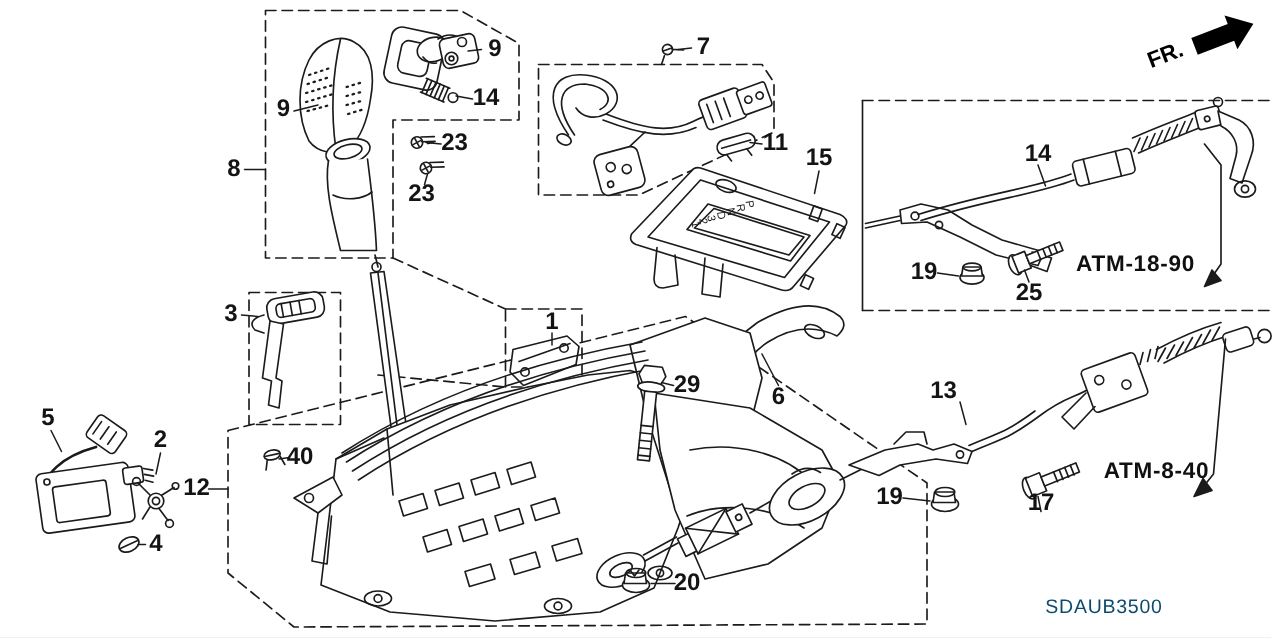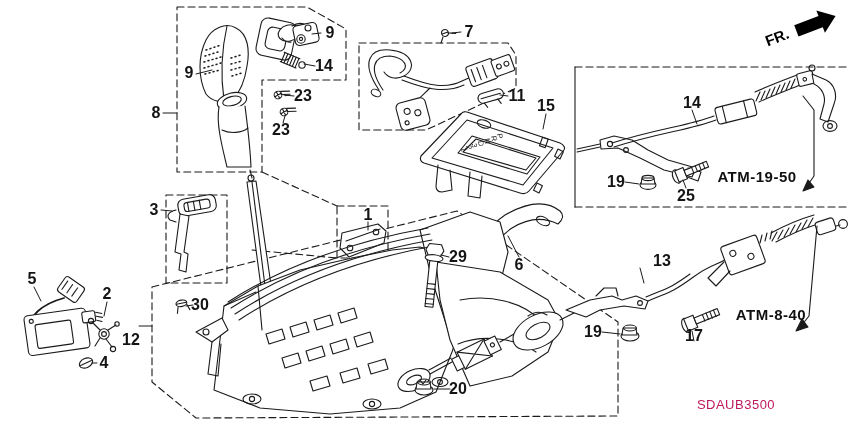--- a/index.html
+++ b/index.html
@@ -5,21 +5,21 @@
   html,body{margin:0;padding:0;background:#e8e8e8;}
   .stage{position:relative;width:850px;height:425px;background:#ffffff;overflow:hidden;
          font-family:"Liberation Sans",sans-serif;}
   .stage svg{position:absolute;left:0;top:0;}
   .callout{position:absolute;transform:translate(-50%,-50%);
            font:700 16px "Liberation Sans",sans-serif;color:#141414;
            white-space:nowrap;line-height:1;}
   .ref{position:absolute;transform:translate(-50%,-50%);
        font:700 15px "Liberation Sans",sans-serif;color:#101010;letter-spacing:.5px;white-space:nowrap;}
   .code{position:absolute;transform:translate(-50%,-50%);
-        font:400 13px "Liberation Sans",sans-serif;color:#be185d;letter-spacing:.5px;}
+        font:400 13px "Liberation Sans",sans-serif;color:#0c4a6e;letter-spacing:.5px;}
   .fr{position:absolute;transform:translate(-50%,-50%) rotate(-21deg);
       font:700 15px "Liberation Sans",sans-serif;color:#000;}
 </style>
 </head>
 <body>
 
 <div class="stage">
 
 <svg width="850" height="425" viewBox="0 0 850 425">
   <g fill="none" stroke="#1b1b1b" stroke-width="1.1" stroke-linecap="round" stroke-linejoin="round">
@@ -396,34 +396,34 @@
   <div class="callout" style="left:107px;top:294px">2</div>
   <div class="callout" style="left:154px;top:210px">3</div>
   <div class="callout" style="left:104px;top:363px">4</div>
   <div class="callout" style="left:32px;top:279px">5</div>
   <div class="callout" style="left:519px;top:265px">6</div>
   <div class="callout" style="left:469px;top:32px">7</div>
   <div class="callout" style="left:156px;top:113px">8</div>
   <div class="callout" style="left:189px;top:73px">9</div>
   <div class="callout" style="left:330px;top:33px">9</div>
   <div class="callout" style="left:324px;top:66px">14</div>
-  <div class="callout" style="left:131px;top:340px">12</div>
-  <div class="callout" style="left:662px;top:261px">13</div>
+  <div class="callout" style="left:131px;top:326px">12</div>
+  <div class="callout" style="left:629px;top:261px">13</div>
   <div class="callout" style="left:692px;top:103px">14</div>
   <div class="callout" style="left:546px;top:106px">15</div>
   <div class="callout" style="left:517px;top:96px">11</div>
   <div class="callout" style="left:694px;top:336px">17</div>
   <div class="callout" style="left:458px;top:389px">20</div>
   <div class="callout" style="left:616px;top:182px">19</div>
   <div class="callout" style="left:593px;top:332px">19</div>
-  <div class="callout" style="left:200px;top:305px">30</div>
+  <div class="callout" style="left:200px;top:305px">40</div>
   <div class="callout" style="left:686px;top:196px">25</div>
   <div class="callout" style="left:458px;top:257px">29</div>
   <div class="callout" style="left:303px;top:96px">23</div>
   <div class="callout" style="left:281px;top:130px">23</div>
 
-  <div class="ref" style="left:757px;top:176px">ATM-19-50</div>
+  <div class="ref" style="left:757px;top:176px">ATM-18-90</div>
   <div class="ref" style="left:771px;top:314px">ATM-8-40</div>
 
   <div class="fr" style="left:777px;top:37px">FR.</div>
 
   <div class="code" style="left:736px;top:404px">SDAUB3500</div>
 </div>
 
 </body></html>

